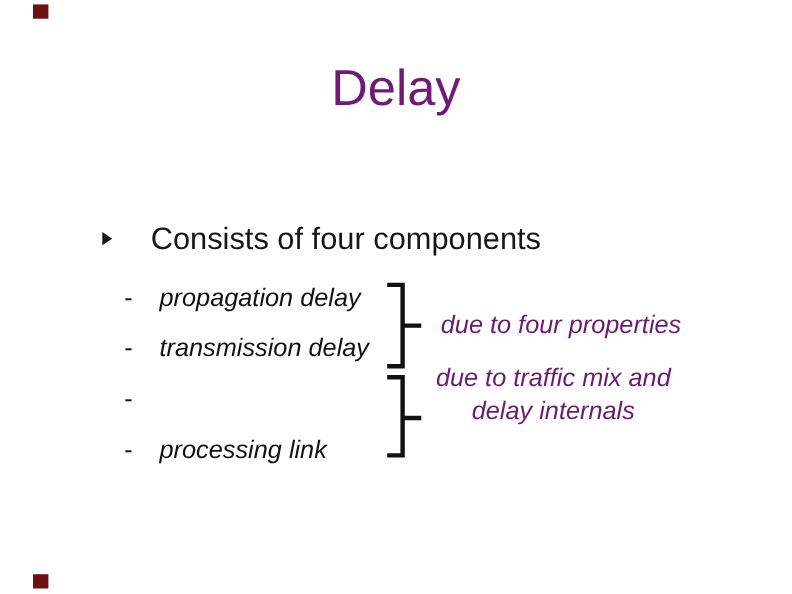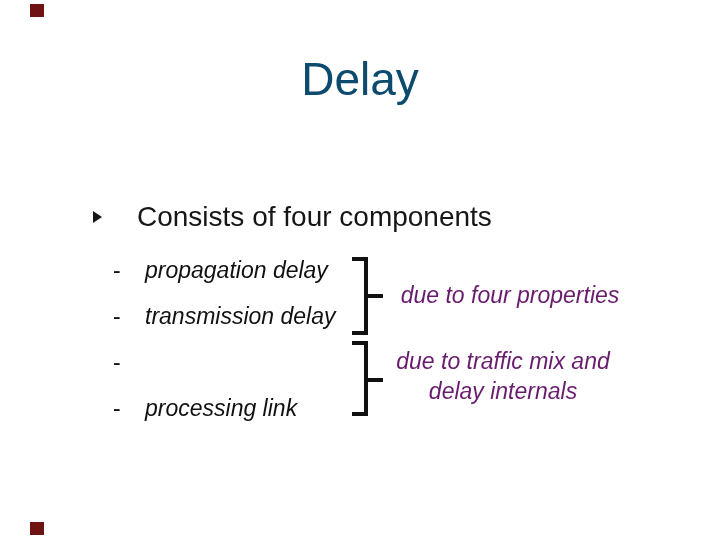--- a/index.html
+++ b/index.html
@@ -5,21 +5,21 @@
   html,body{margin:0;padding:0;background:#ffffff;}
   .slide{
     position:relative;width:720px;height:540px;background:#ffffff;overflow:hidden;
     font-family:"Liberation Sans",sans-serif;
   }
   .corner-mark{position:absolute;left:30px;width:14px;height:13px;background:#6e1212;}
   .corner-mark.top{top:4px;}
   .corner-mark.bottom{top:522px;}
   .title{
     position:absolute;left:0;top:54px;width:100%;margin:0;
-    text-align:center;font-size:46px;font-weight:400;color:#0c4a6e;line-height:1.1;
+    text-align:center;font-size:46px;font-weight:400;color:#701a75;line-height:1.1;
   }
   .bullet-row{
     position:absolute;left:93px;top:201px;display:flex;align-items:center;gap:35px;
     font-size:28px;color:#161616;
   }
   .tri{
     width:0;height:0;flex:0 0 auto;
     border-left:9px solid #161616;border-top:6px solid transparent;border-bottom:6px solid transparent;
   }
   .sub-row{
@@ -29,21 +29,21 @@
   .sub-row .dash{width:32px;flex:0 0 auto;font-style:normal;}
   .sub-row.r1{top:255px;}
   .sub-row.r2{top:301px;}
   .sub-row.r3{top:347px;}
   .sub-row.r4{top:393px;}
   .brackets{position:absolute;left:0;top:0;width:720px;height:540px;pointer-events:none;}
   .annot{
     position:absolute;font-style:italic;font-size:23px;color:#691b6e;text-align:center;
   }
   .annot.a1{left:380px;top:281px;width:260px;line-height:28px;}
-  .annot.a2{left:373px;top:346px;width:260px;line-height:30px;}
+  .annot.a2{left:373px;top:328px;width:260px;line-height:30px;}
 </style>
 </head>
 <body>
 
 <div class="slide">
 
   <div class="corner-mark top"></div>
   <div class="corner-mark bottom"></div>
 
   <h1 class="title">Delay</h1>

